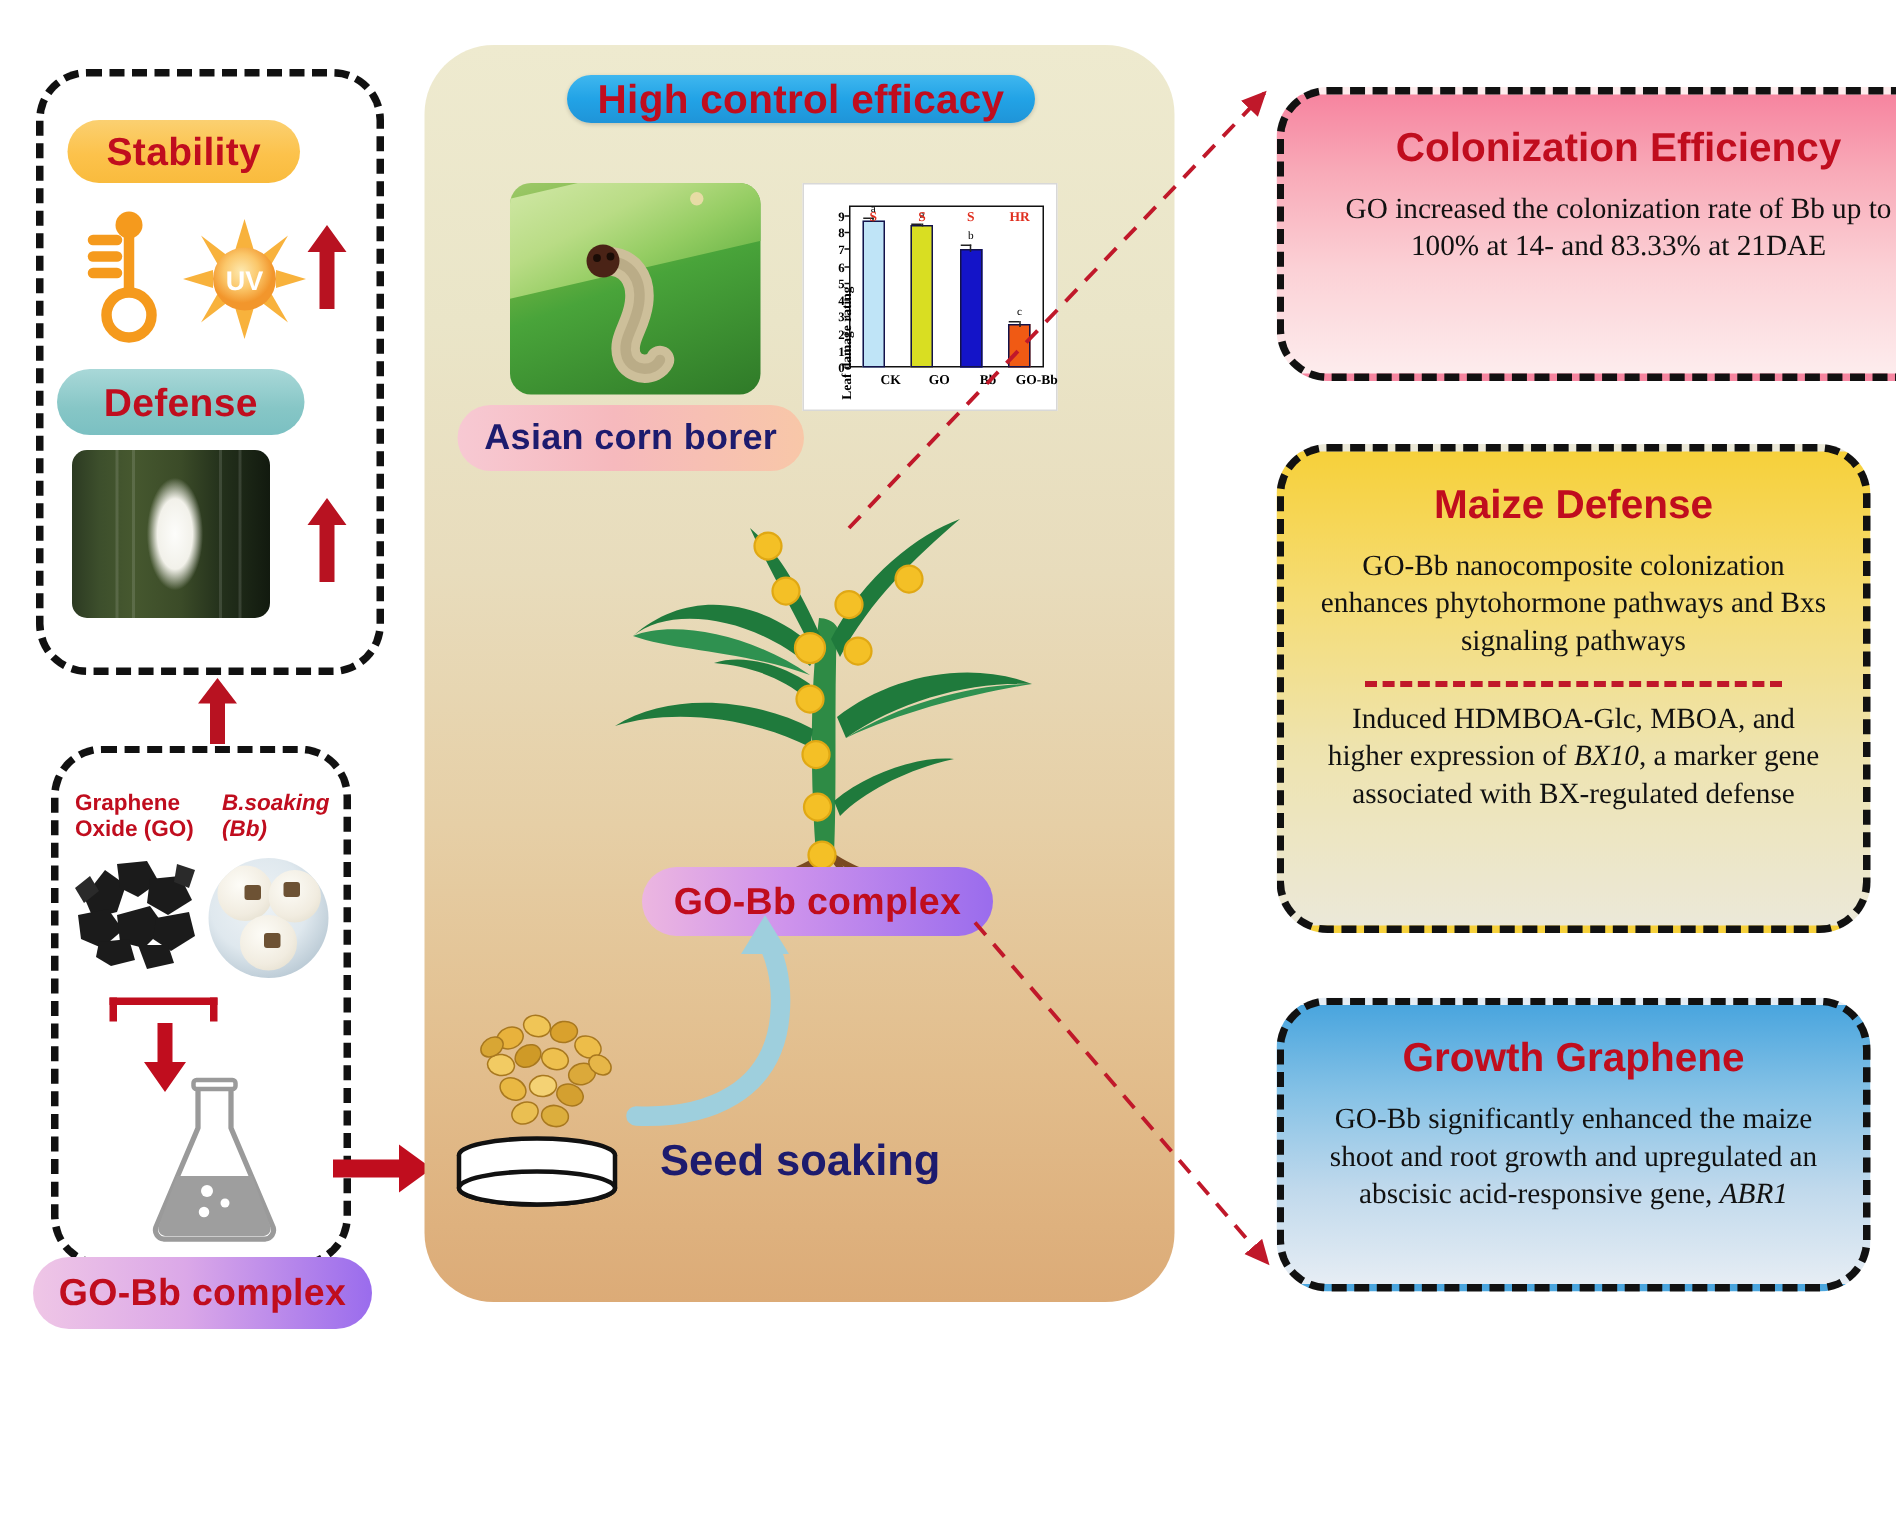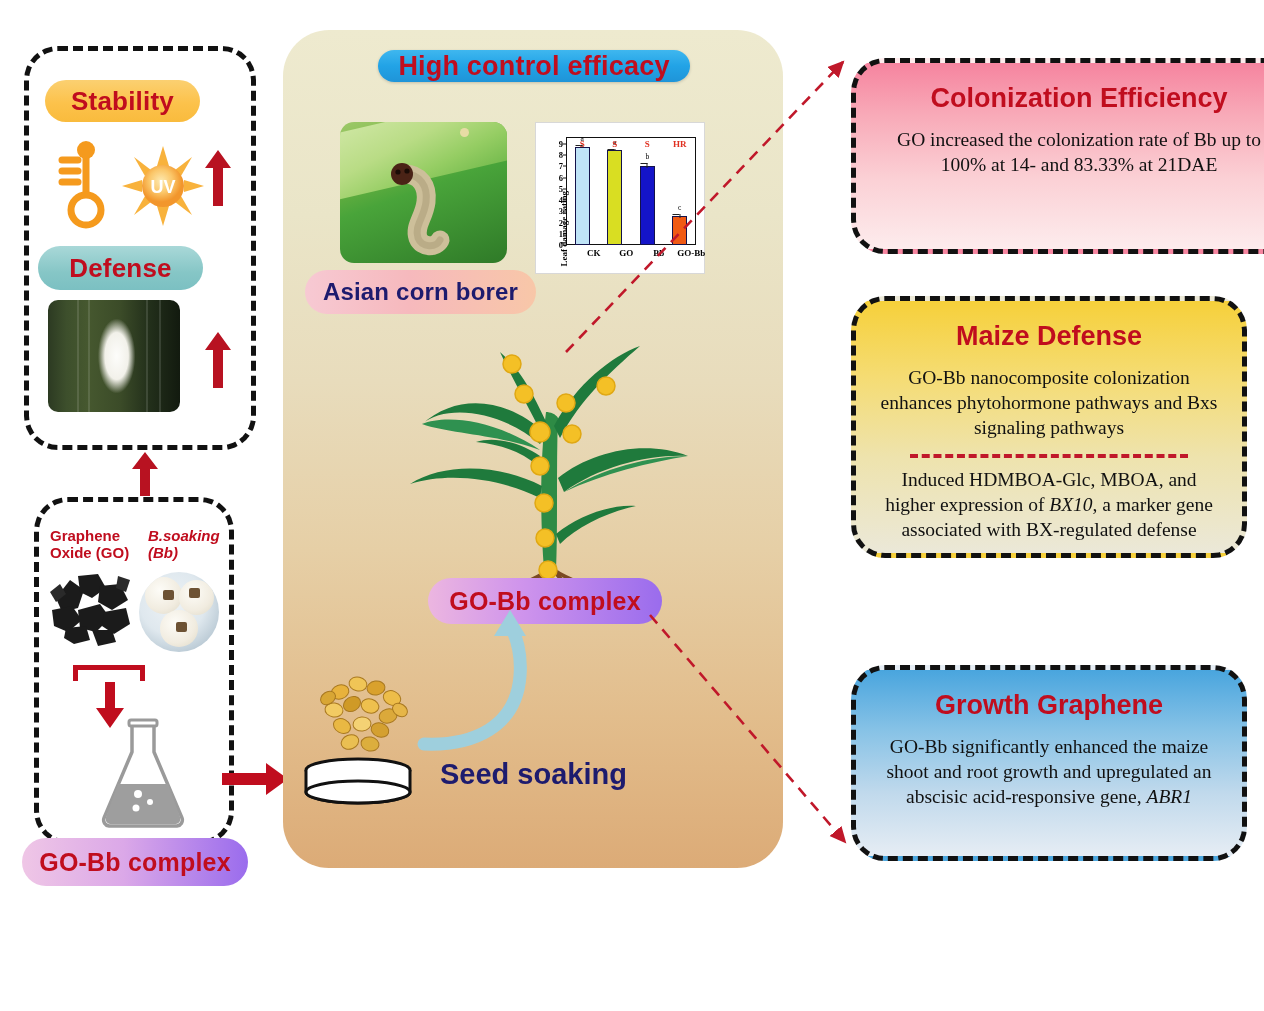--- a/index.html
+++ b/index.html
@@ -153,21 +153,21 @@
   #dish{ left:303px; top:757px; width:110px; height:52px; }
   #curvearrow{ left:420px; top:610px; width:130px; height:150px; }
   #seed-soaking{
     left:440px; top:758px; font-size:29px; font-weight:bold; color:#1d1b6e;
     white-space:nowrap;
   }
 
   
   #panel-colonization{ left:851px; top:58px; width:456px; height:196px;
     background:linear-gradient(180deg,#f6849f 0%,#f8aab8 28%,#fbd0d5 62%,#fdeced 100%); }
-  #panel-defense{ left:851px; top:296px; width:396px; height:262px;
+  #panel-defense{ left:851px; top:296px; width:396px; height:326px;
     background:linear-gradient(180deg,#f6d03a 0%,#f5dc73 30%,#eee3ad 62%,#ebe8d8 100%); }
   #panel-growth{ left:851px; top:665px; width:396px; height:196px;
     background:linear-gradient(180deg,#49a5de 0%,#86c2e6 32%,#c0d9ec 66%,#e6edf4 100%); }
 
   .panel-title{
     text-align:center; color:#c00d1e; font-weight:bold; font-size:27px;
     margin-top:20px;
   }
   .panel-body{
     text-align:center; color:#111; font-size:19.5px; line-height:1.28;

